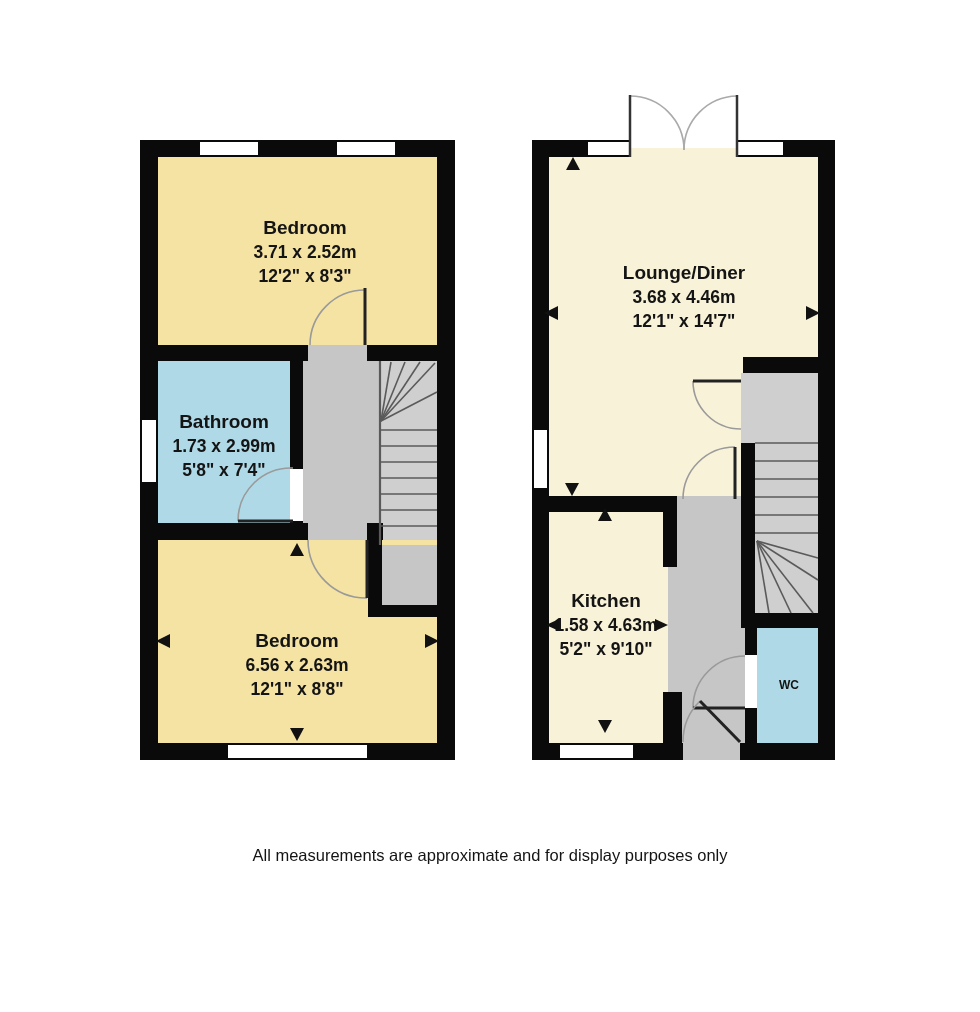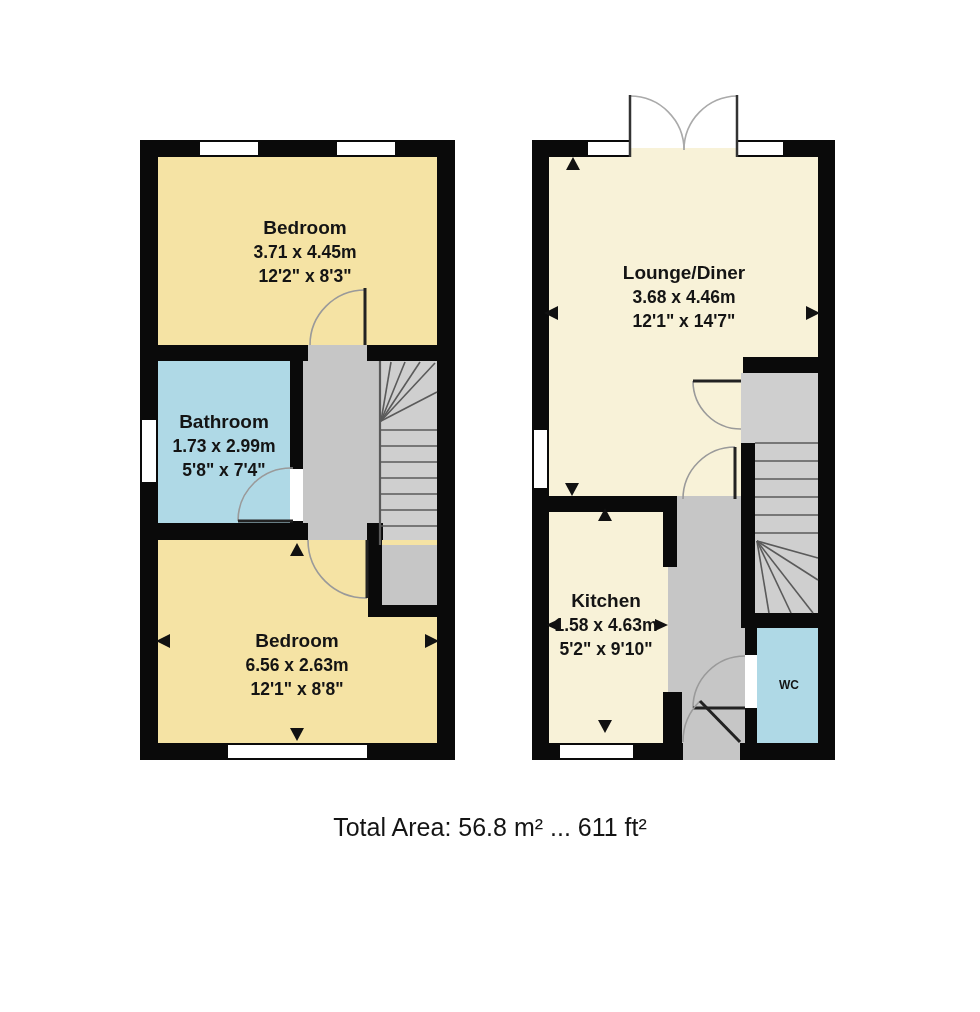--- a/index.html
+++ b/index.html
@@ -50,21 +50,21 @@
     <div class="wall" style="left:368px;top:523px;width:14px;height:94px;"></div>
     <div class="wall" style="left:368px;top:605px;width:87px;height:12px;"></div>
 
     <div class="win" style="left:200px;top:140px;width:58px;height:17px;"></div>
     <div class="win" style="left:337px;top:140px;width:58px;height:17px;"></div>
     <div class="winv" style="left:140px;top:420px;width:18px;height:62px;"></div>
     <div class="win" style="left:228px;top:743px;width:139px;height:17px;"></div>
 
     <div class="label" style="left:305px;top:215px;">
       <div class="rname">Bedroom</div>
-      <div class="rdim">3.71 x 4.45m</div>
+      <div class="rdim">3.71 x 2.52m</div>
       <div class="rdim">12'2" x 8'3"</div>
     </div>
     <div class="label" style="left:224px;top:409px;">
       <div class="rname">Bathroom</div>
       <div class="rdim">1.73 x 2.99m</div>
       <div class="rdim">5'8" x 7'4"</div>
     </div>
     <div class="label" style="left:297px;top:628px;">
       <div class="rname">Bedroom</div>
       <div class="rdim">6.56 x 2.63m</div>
@@ -200,14 +200,14 @@
       <polygon points="558,306 558,320 544,313"></polygon>
       <polygon points="806,306 806,320 820,313"></polygon>
       <polygon points="565,483 579,483 572,496"></polygon>
       <polygon points="598,521 612,521 605,508"></polygon>
       <polygon points="559,619 559,631 546,625"></polygon>
       <polygon points="655,619 655,631 668,625"></polygon>
       <polygon points="598,720 612,720 605,733"></polygon>
     </g>
   </svg>
 
-  <div class="footer1">Total Area: 56.8 m² ... 611 ft²</div>
+  <div class="footer2">All measurements are approximate and for display purposes only</div>
 </div>
 
 </body></html>

